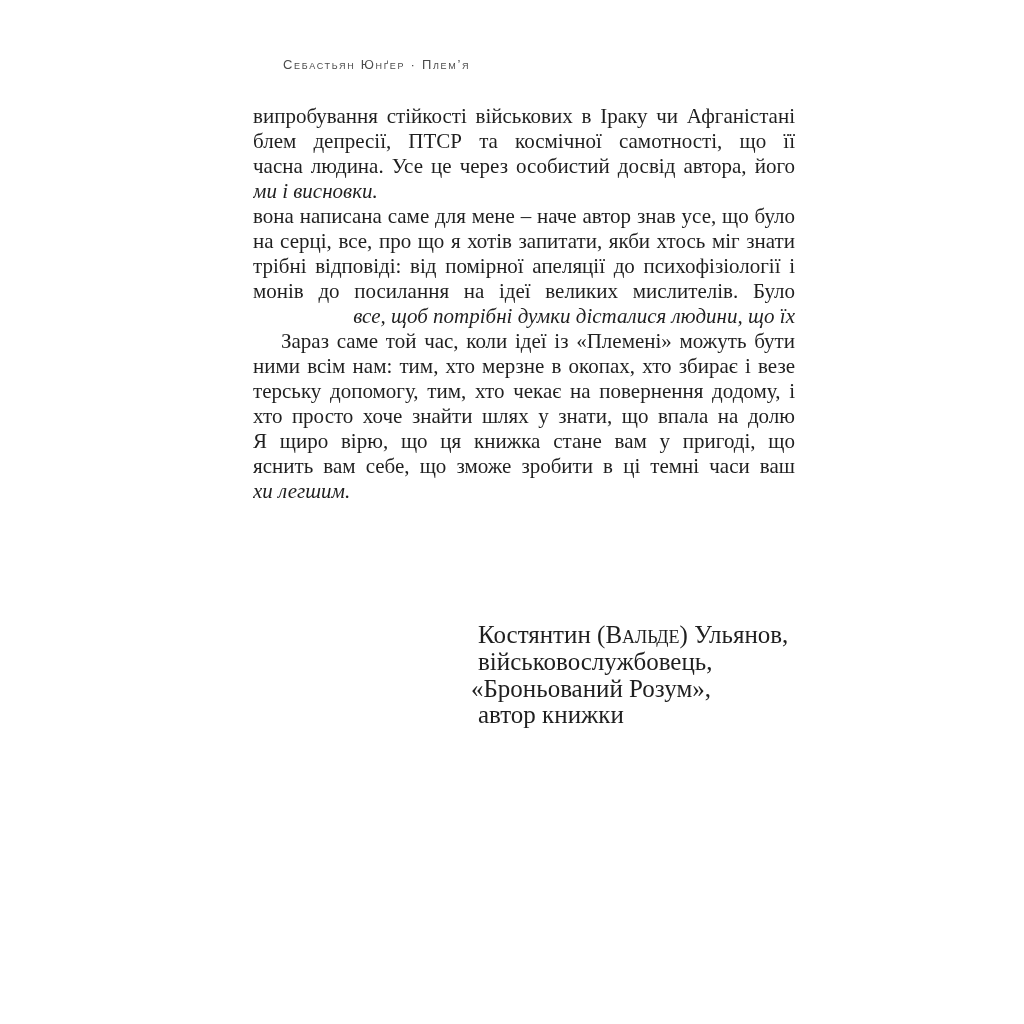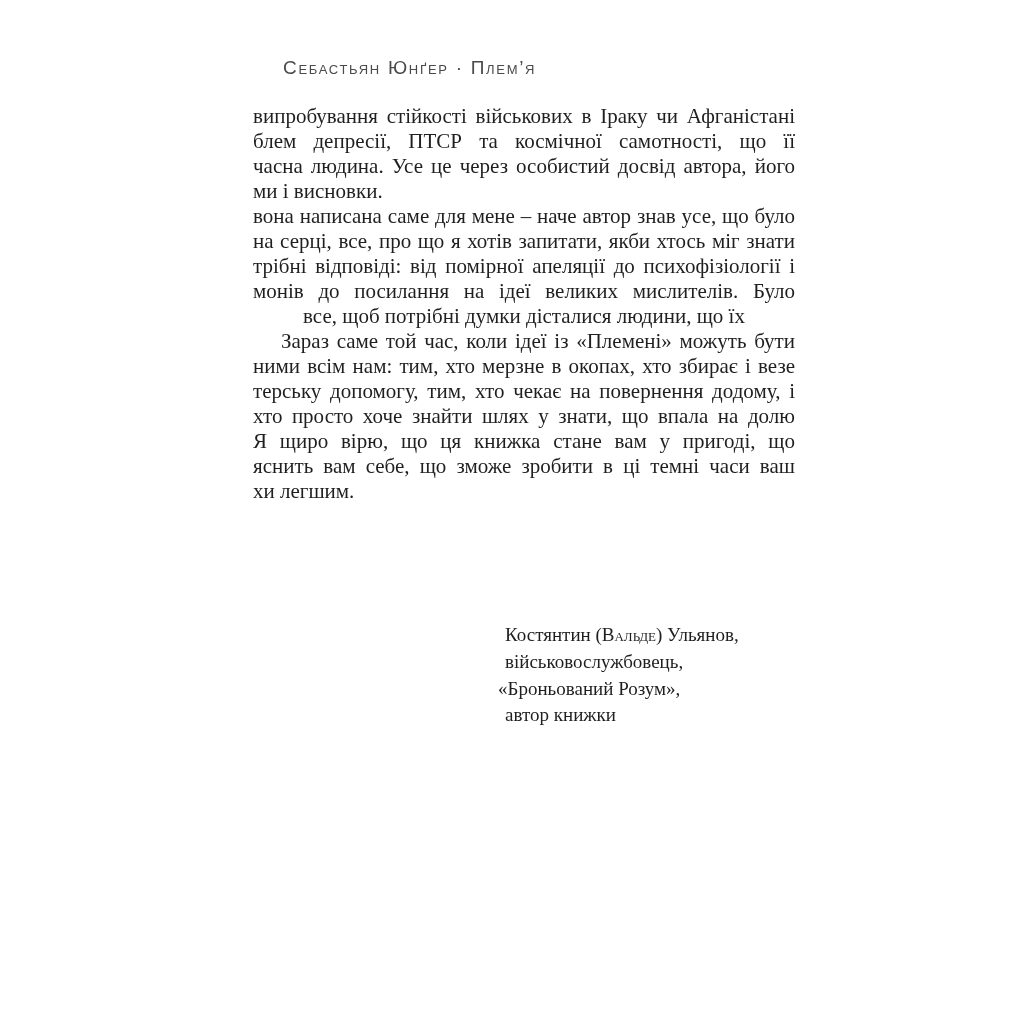--- a/index.html
+++ b/index.html
@@ -14,52 +14,53 @@
     background: #ffffff;
     font-family: "Liberation Serif", "DejaVu Serif", serif;
     color: #1f1f1f;
     overflow: hidden;
   }
   .running-head {
     position: absolute;
     left: 283px;
     top: 57px;
     font-family: "Liberation Sans", "DejaVu Sans", sans-serif;
-    font-size: 19px;
+    font-size: 13px;
     letter-spacing: 1.7px;
     color: #4a4a4a;
     font-variant: small-caps;
   }
   .body-col {
     position: absolute;
     left: 253px;
     top: 104px;
     width: 542px;
     font-size: 21px;
     line-height: 25px;
   }
   .paragraph { margin: 0; padding: 0; }
   .line {
     height: 25px;
     text-align: justify;
     text-align-last: justify;
     overflow: hidden;
   }
   .line.last {
-    text-align: center;
+    text-align: right;
     text-align-last: left;
+    font-style: italic;
   }
   .line.indent {
     text-indent: 28px;
   }
   .signature {
     position: absolute;
-    left: 505px;
+    left: 478px;
     top: 622px;
-    font-size: 19px;
+    font-size: 25px;
     line-height: 26.8px;
     color: #1f1f1f;
   }
   .sig-line { white-space: nowrap; }
   .sig-line.hang { margin-left: -7px; }
   .sc { font-variant: small-caps; }
 </style>
 </head>
 <body>
 

